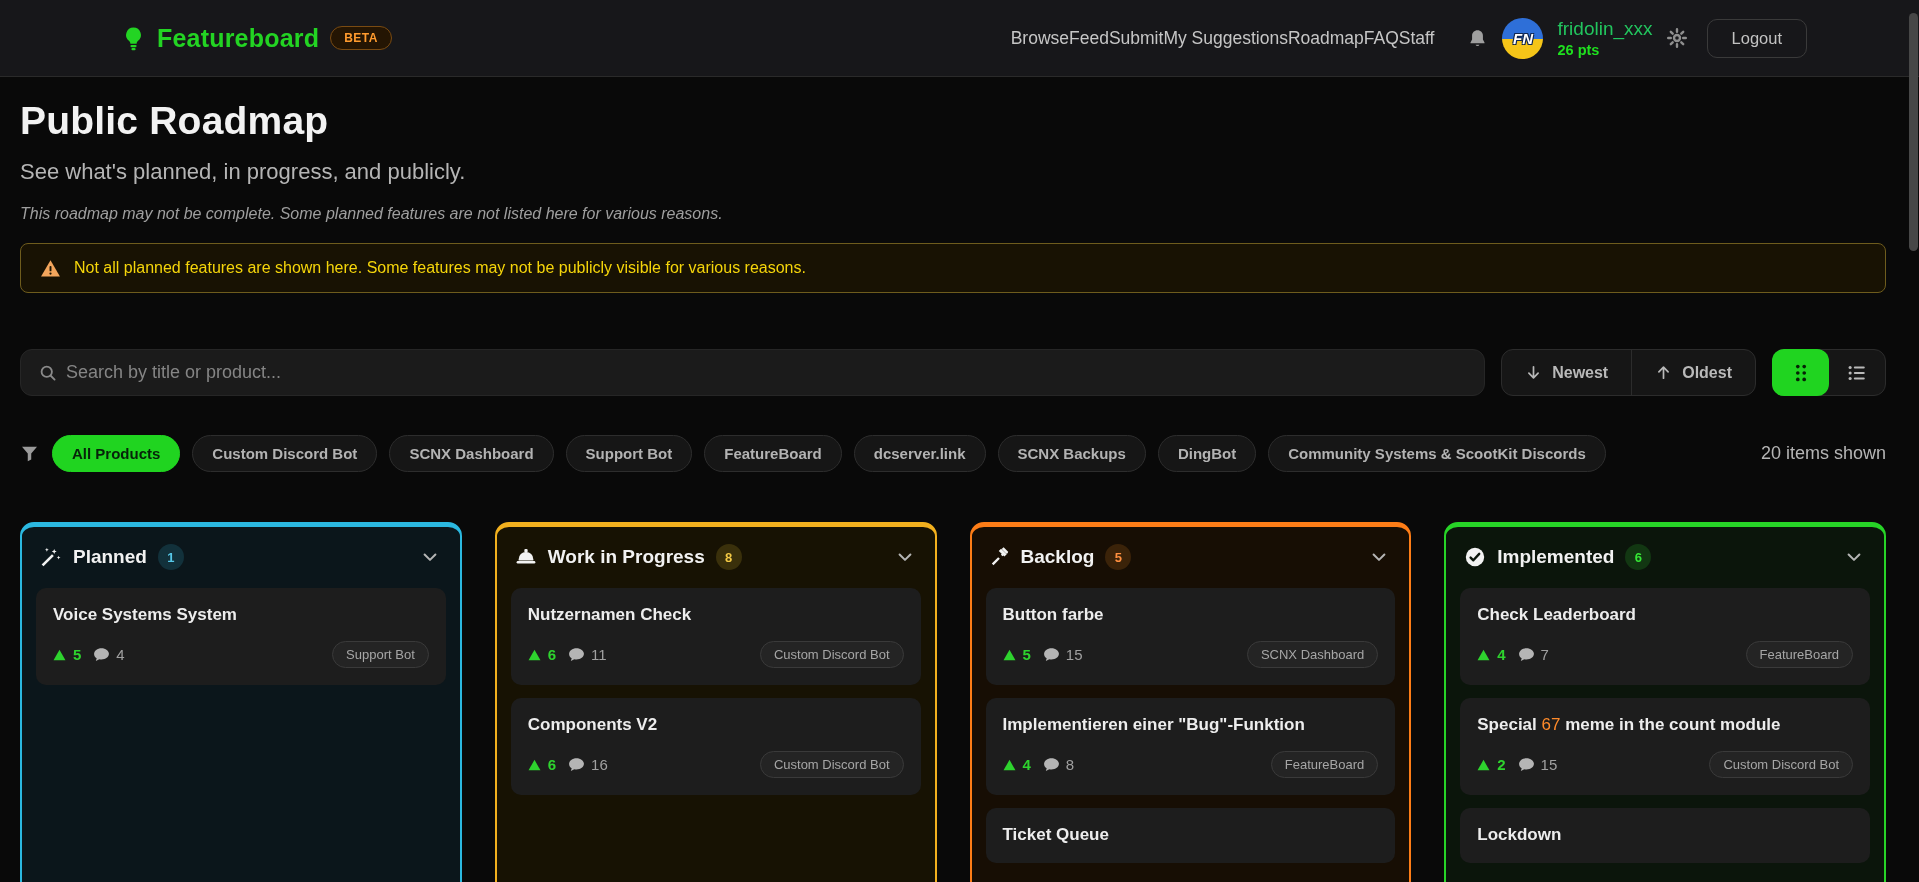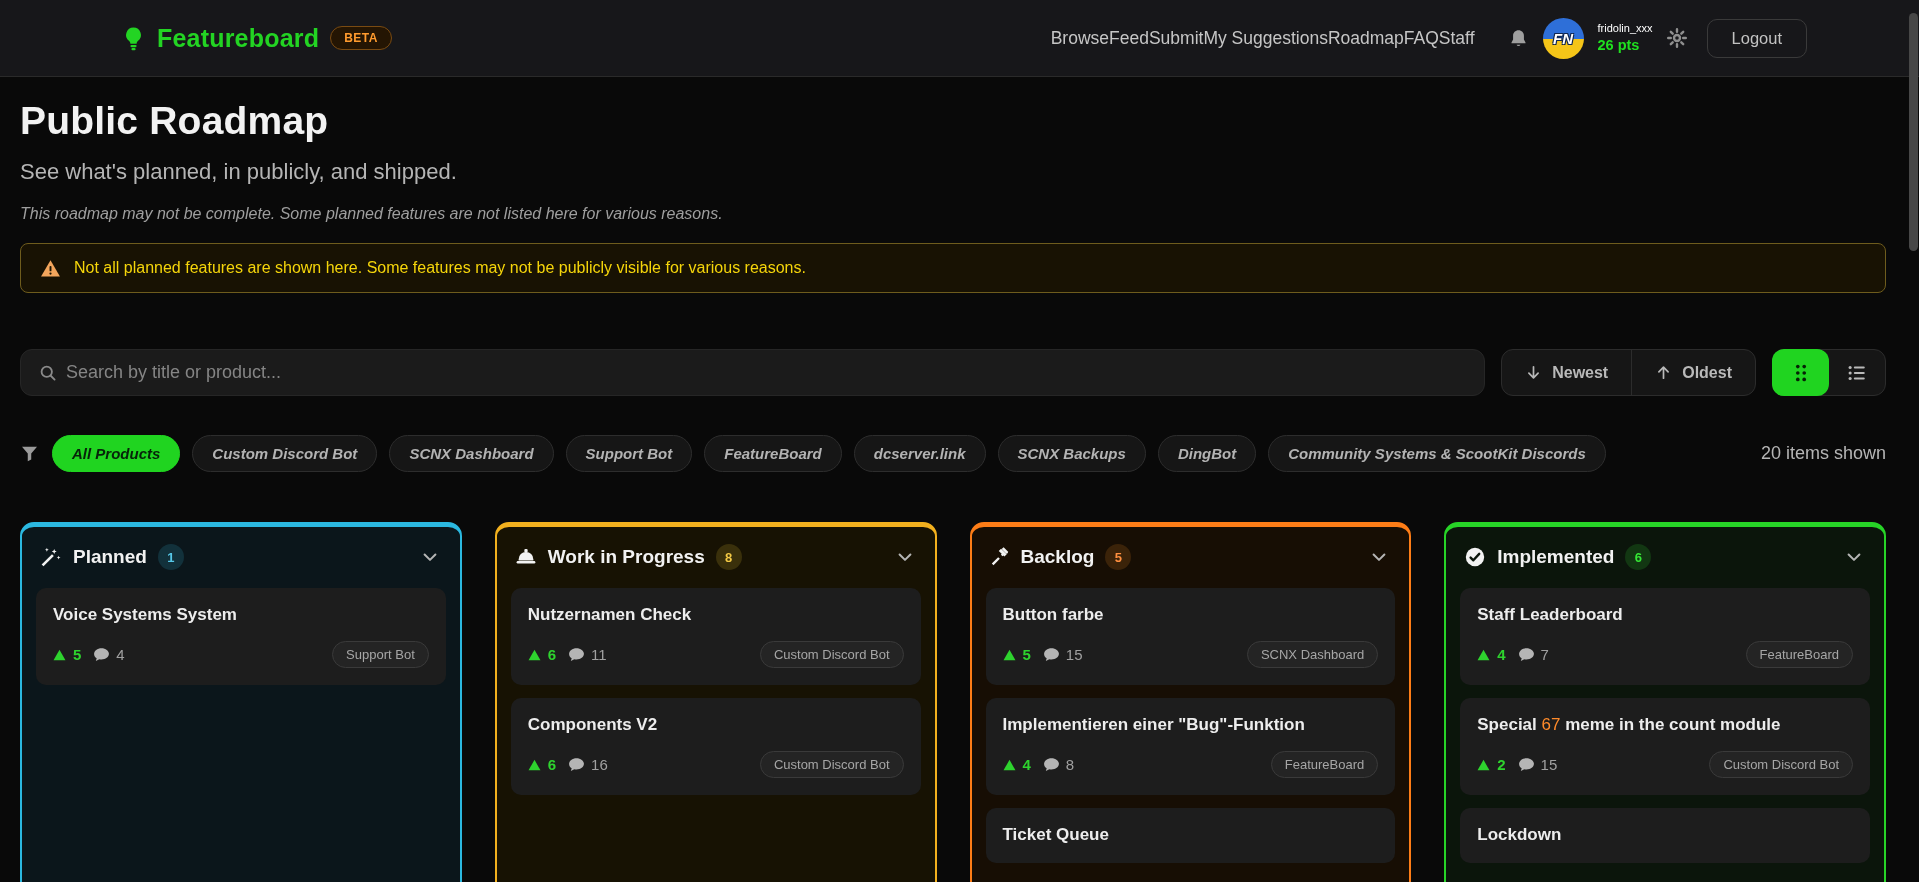--- a/index.html
+++ b/index.html
@@ -17,21 +17,21 @@
   .nav-links { margin-left:auto; display:flex; }
   .nav-link { color:#c6c6c6; font-size:17.5px; cursor:pointer; white-space:nowrap; }
   .nav-right { display:flex; align-items:center; margin-left:33px; gap:14px; }
   .icon svg { display:block; }
   .avatar { width:41px; height:41px; border-radius:50%; flex:0 0 auto;
             background:linear-gradient(180deg,#2e6fd8 0 52%,#f5c518 52% 100%);
             display:flex; align-items:center; justify-content:center; }
   .avatar span { font-size:15px; font-weight:900; font-style:italic; color:#ffffff;
             text-shadow:-1px -1px 0 #10264f,1px -1px 0 #10264f,-1px 1px 0 #10264f,1px 1px 0 #10264f; }
   .user-meta { display:flex; flex-direction:column; line-height:1.25; }
-  .user-name { color:#ffffff; font-size:11px; }
+  .user-name { color:#22c55e; font-size:19px; }
   .user-points { color:#1fe01f; font-size:14.5px; font-weight:700; }
   .logout { margin-left:6px; padding:9px 24px; background:transparent; border:1px solid #3a3a3a;
             border-radius:10px; color:#c2c2c2; font-size:16.5px; cursor:pointer;
             font-family:inherit; }
 
   
   .main { padding:22px 33px 0 20px; }
   .page-title { font-size:39px; font-weight:800; color:#f2f2f2; letter-spacing:.2px; }
   .subtitle { margin-top:16px; font-size:22px; color:#b5b5b5; }
   .disclaimer { margin-top:20px; font-size:16px; font-style:italic; color:#9f9f9f; }
@@ -51,21 +51,21 @@
             font-weight:600; color:#b9b9b9; cursor:pointer; border-right:1px solid #2c2c2c; }
   .sort-btn:last-child { border-right:none; }
   .sort-btn.active { background:#20d420; color:#041404; font-weight:700; border-radius:12px;
             margin:-1px; border-right:none; padding:0 27px; }
   .view-toggle { display:flex; background:#161616; border:1px solid #2c2c2c; border-radius:12px; }
   .view-btn { width:57px; display:flex; align-items:center; justify-content:center; cursor:pointer; }
   .view-btn.active { background:#20d420; border-radius:12px; margin:-1px; }
 
   
   .filter-row { margin-top:39px; display:flex; align-items:center; gap:13px; }
-  .chips { display:flex; align-items:center; gap:12px; flex-wrap:nowrap;font-style:italic; }
+  .chips { display:flex; align-items:center; gap:12px; flex-wrap:nowrap; }
   .chip { padding:9px 19px; border-radius:999px; font-size:15px; font-weight:600; color:#b3b3b3;
           background:#161616; border:1px solid #2d2d2d; cursor:pointer; white-space:nowrap; }
   .chip.active { background:#20d420; color:#07230a; border-color:#20d420; font-weight:700; }
   .items-shown { margin-left:auto; color:#b5b5b5; font-size:18px; white-space:nowrap; }
 
   
   .board { margin-top:50px; display:flex; gap:33px; align-items:stretch; }
   .column { flex:1; min-height:560px; border:2px solid var(--accent); border-top-width:5px;
             border-radius:14px; background:var(--colbg); }
   .col-header { display:flex; align-items:center; gap:11px; padding:17px 20px 15px 18px; }
@@ -138,21 +138,21 @@
               <path d="M10 1.2v2.6M10 16.2v2.6M1.2 10h2.6M16.2 10h2.6M3.8 3.8l1.9 1.9M14.3 14.3l1.9 1.9M3.8 16.2l1.9-1.9M14.3 5.7l1.9-1.9"></path>
             </g>
           </svg>
         </span>
       <button class="logout">Logout</button>
     </div>
   </header>
 
   <main class="main">
     <h1 class="page-title">Public Roadmap</h1>
-    <p class="subtitle">See what's planned, in publicly, and shipped.</p>
+    <p class="subtitle">See what's planned, in progress, and publicly.</p>
     <p class="disclaimer">This roadmap may not be complete. Some planned features are not listed here for various reasons.</p>
 
     <div class="warning-banner">
       <span class="icon">
           <svg width="21" height="21" viewBox="0 0 24 24">
             <path d="M12 2.5 22.8 21H1.2L12 2.5z" fill="#f2a55c"></path>
             <rect x="10.9" y="9" width="2.2" height="6.2" rx="1" fill="#1a1405"></rect>
             <circle cx="12" cy="17.8" r="1.3" fill="#1a1405"></circle>
           </svg>
         </span>
@@ -421,21 +421,21 @@
             <span class="col-title">Implemented</span>
             <span class="col-badge">6</span>
             <span class="icon col-chevron">
               <svg width="20" height="20" viewBox="0 0 24 24" fill="none" stroke="#b5b5b5" stroke-width="2.4" stroke-linecap="round" stroke-linejoin="round">
                 <path d="M5.5 9l6.5 6.5L18.5 9"></path>
               </svg>
             </span>
           </div>
           <div class="cards">
             <article class="card">
-              <h3 class="card-title">Staff Leaderboard</h3>
+              <h3 class="card-title">Check Leaderboard</h3>
               <div class="card-meta">
                 <span class="vote-group">
                   <span class="icon">
                     <svg width="13" height="12" viewBox="0 0 24 22" fill="#2ed32e">
                       <path d="M12 1.5 23 20.5H1L12 1.5z"></path>
                     </svg>
                   </span>
                   <span class="vote-count">4</span>
                 </span>
                 <span class="comment-group">

